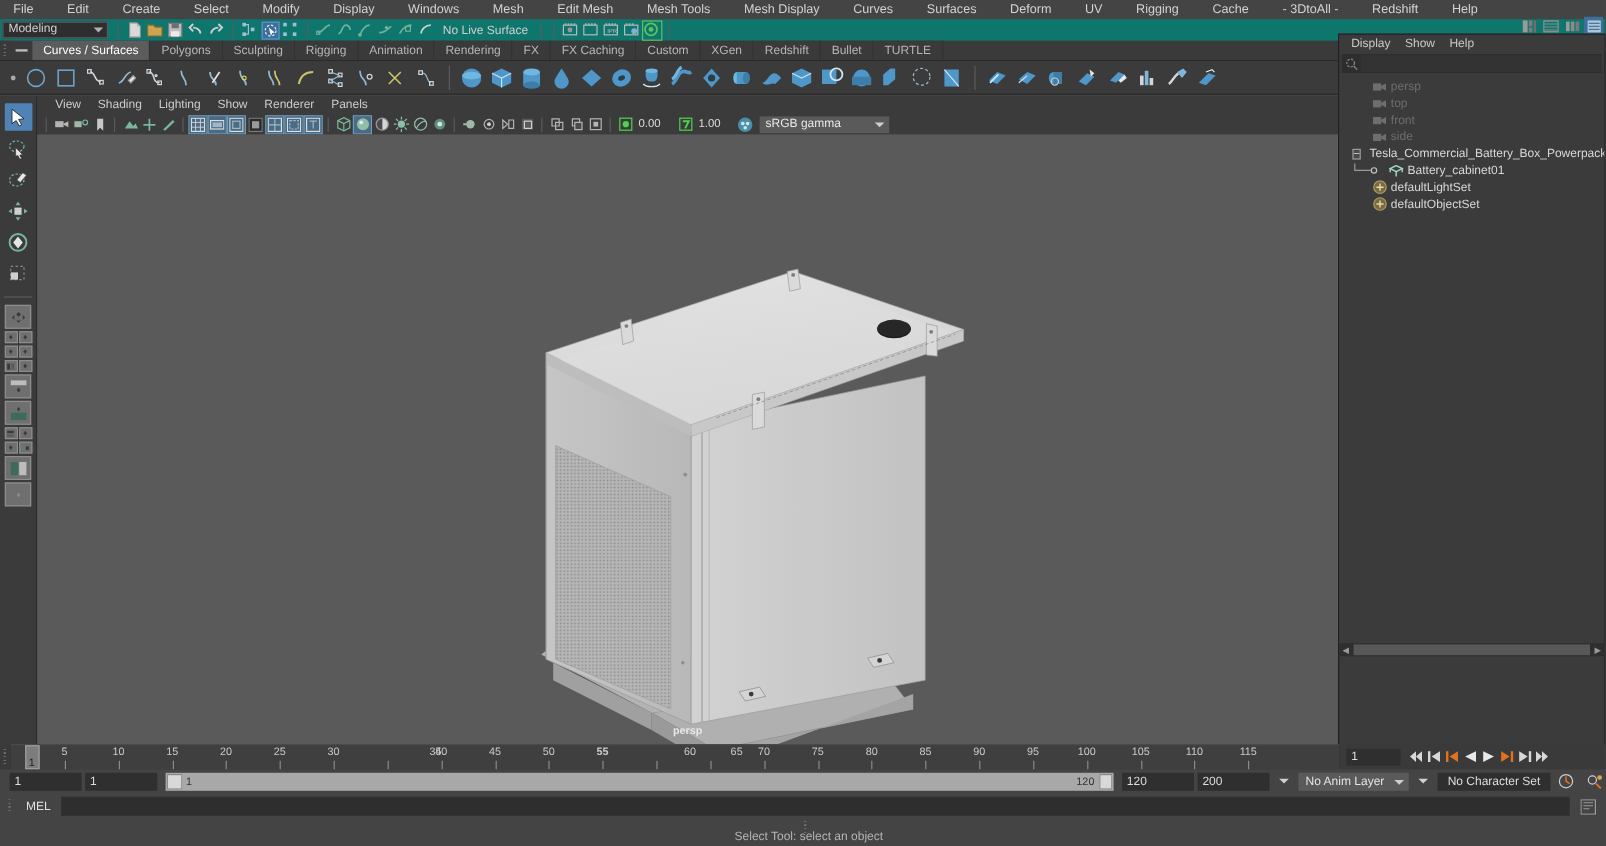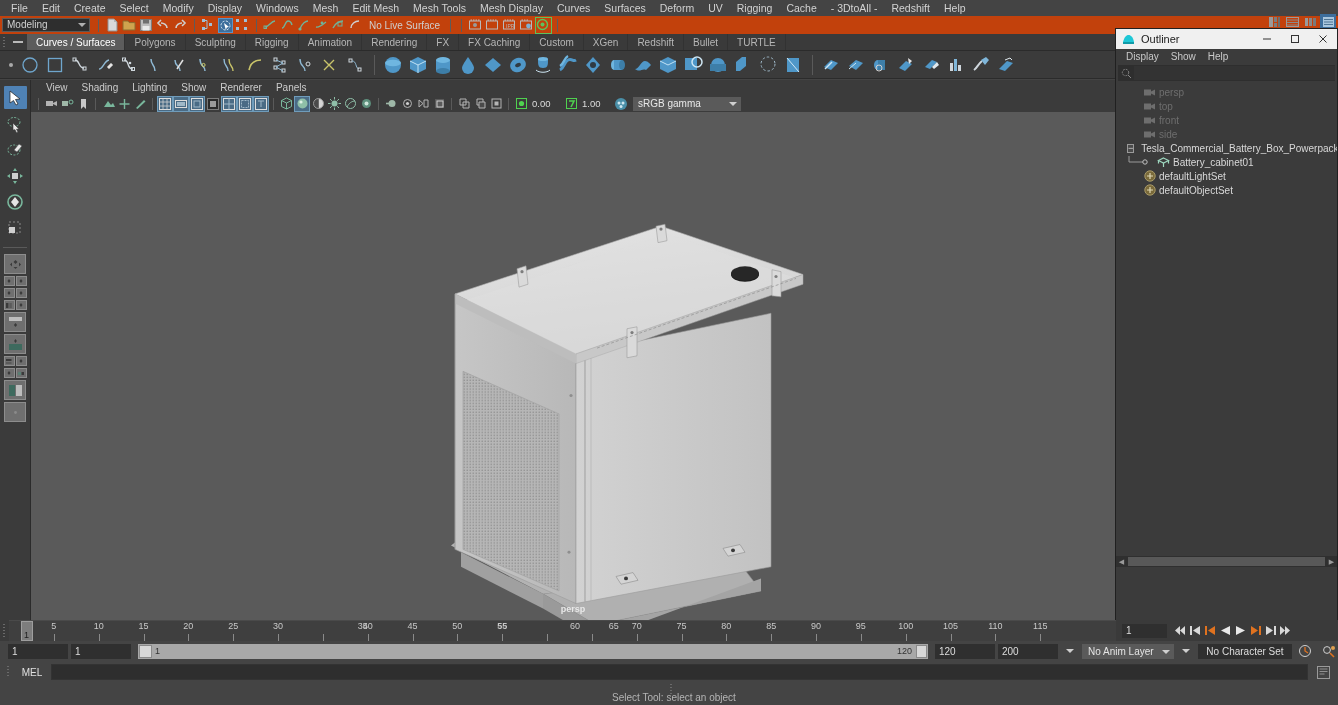--- a/index.html
+++ b/index.html
@@ -9,30 +9,30 @@
     font-family:"Liberation Sans", sans-serif;
     font-size:11px;
     color:#c8c8c8;
     -webkit-font-smoothing:antialiased;
   }
   .app { position:relative; width:1338px; height:705px; background:#444; }
 
   
   .menubar {
     height:16px; background:#444444; display:flex; align-items:center;
-    padding-left:4px; gap:0px;
+    padding-left:4px; gap:14px;
   }
   .menubar .mi {
     font-size:10.5px; color:#d2d2d2; padding:0 7px; line-height:16px;
     white-space:nowrap; cursor:default;
   }
 
   
   .statusline {
-    height:18px; background:#c2410c; display:flex; align-items:center;
+    height:18px; background:#0f766e; display:flex; align-items:center;
     padding-left:2px; gap:0;
   }
   .menu-mode {
     width:88px; height:14px; background:#2e2e2e; border:1px solid #5a5a5a;
     color:#d0d0d0; font-size:10px; line-height:12px; padding-left:4px;
     position:relative; margin-right:3px;
   }
   .menu-mode .arr {
     position:absolute; right:3px; top:4px; width:0;height:0;
     border-left:4px solid transparent;border-right:4px solid transparent;
@@ -1081,44 +1081,20 @@
 
           <circle cx="540" cy="293" r="1.6" fill="#8e8e8e"></circle>
           <circle cx="538" cy="455" r="1.5" fill="#8e8e8e"></circle>
           <line x1="424" y1="452" x2="424" y2="188" stroke="#9a9a9a" stroke-width="0.6"></line>
         </svg>
         <div class="persp-label">persp</div>
       </div>
     </div>
 
     <div class="outliner">
-      <div class="ol-title">
-        <svg width="13" height="12" viewBox="0 0 13 12">
-          <path d="M1 9c1.5-5 3-7 5.5-7S11 4 12 9z" fill="#1ec7d6"></path>
-            <rect x="1" y="9" width="11" height="2" fill="#0f9aa8"></rect>
-        </svg>
-        <span class="tt">Outliner</span>
-        <div class="ol-wbtns">
-          <div class="ol-wb">
-              <svg width="10" height="10" viewBox="0 0 10 10">
-                <line x1="1" y1="5" x2="9" y2="5" stroke="#333"></line>
-              </svg>
-            </div>
-          <div class="ol-wb">
-              <svg width="10" height="10" viewBox="0 0 10 10">
-                <rect x="1.5" y="1.5" width="7" height="7" fill="none" stroke="#333"></rect>
-              </svg>
-            </div>
-          <div class="ol-wb close">
-              <svg width="10" height="10" viewBox="0 0 10 10">
-                <path d="M1.5 1.5l7 7M8.5 1.5l-7 7" stroke="currentColor"></path>
-              </svg>
-            </div>
-        </div>
-      </div>
       <div class="ol-menu">
         <span class="om">Display</span>
         <span class="om">Show</span>
         <span class="om">Help</span>
       </div>
       <div class="ol-search">
         <div class="sico">
           <svg width="11" height="11" viewBox="0 0 11 11">
               <circle cx="4.5" cy="4.5" r="3.2" fill="none" stroke="#8a8a8a" stroke-dasharray="1.8 1.2"></circle>
               <line x1="7" y1="7" x2="10" y2="10" stroke="#8a8a8a"></line>

